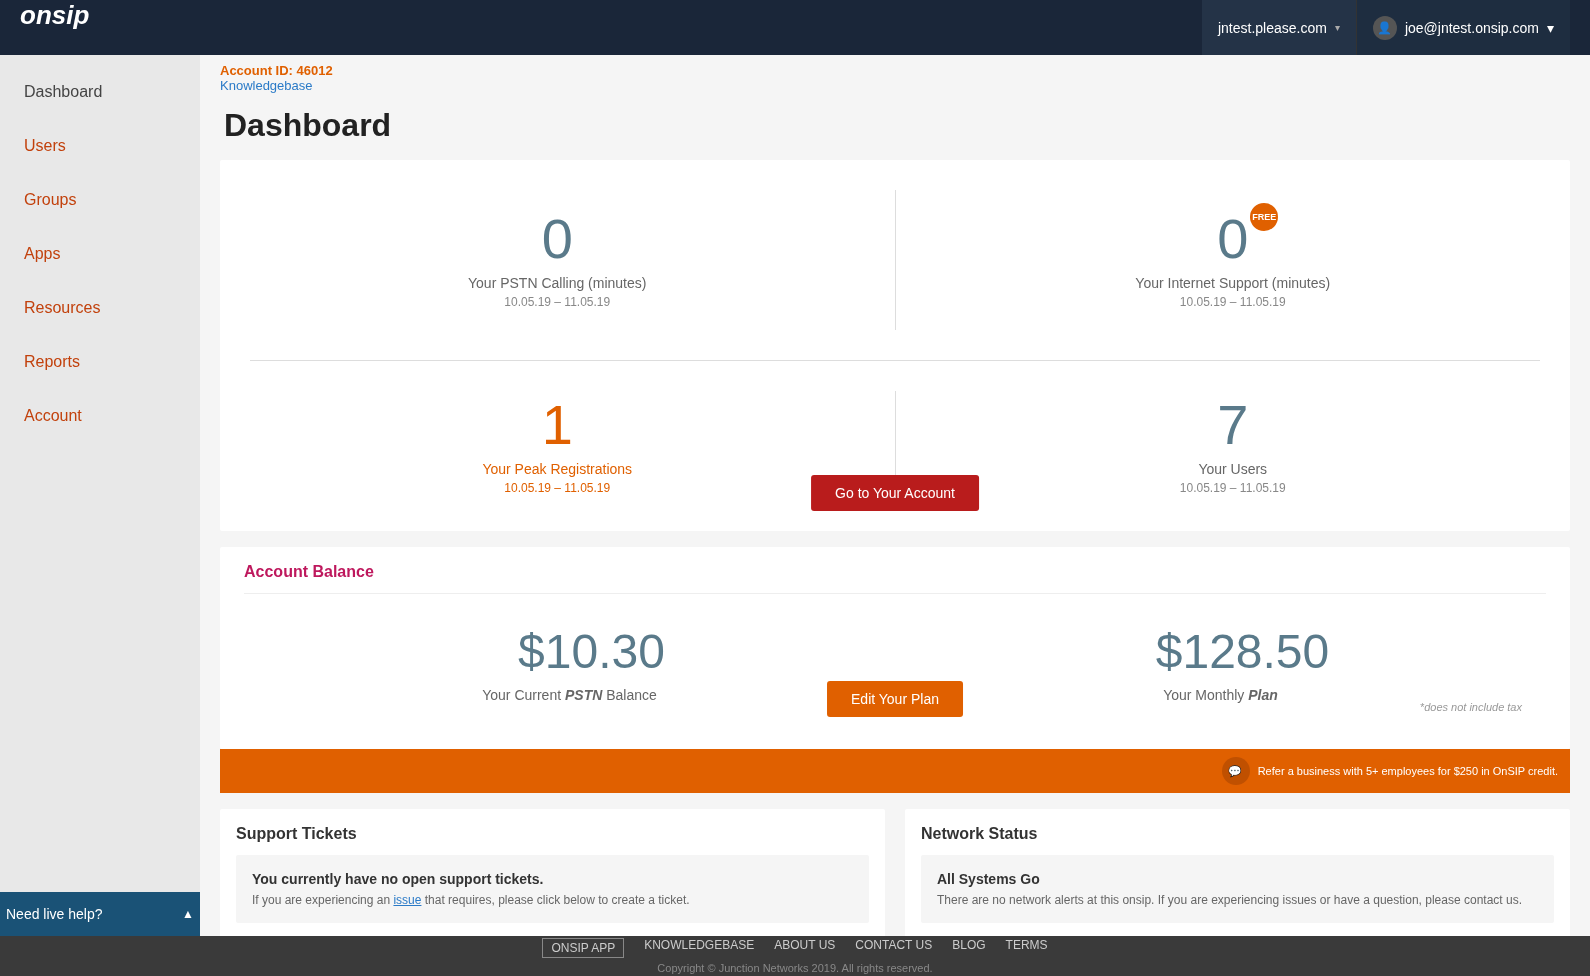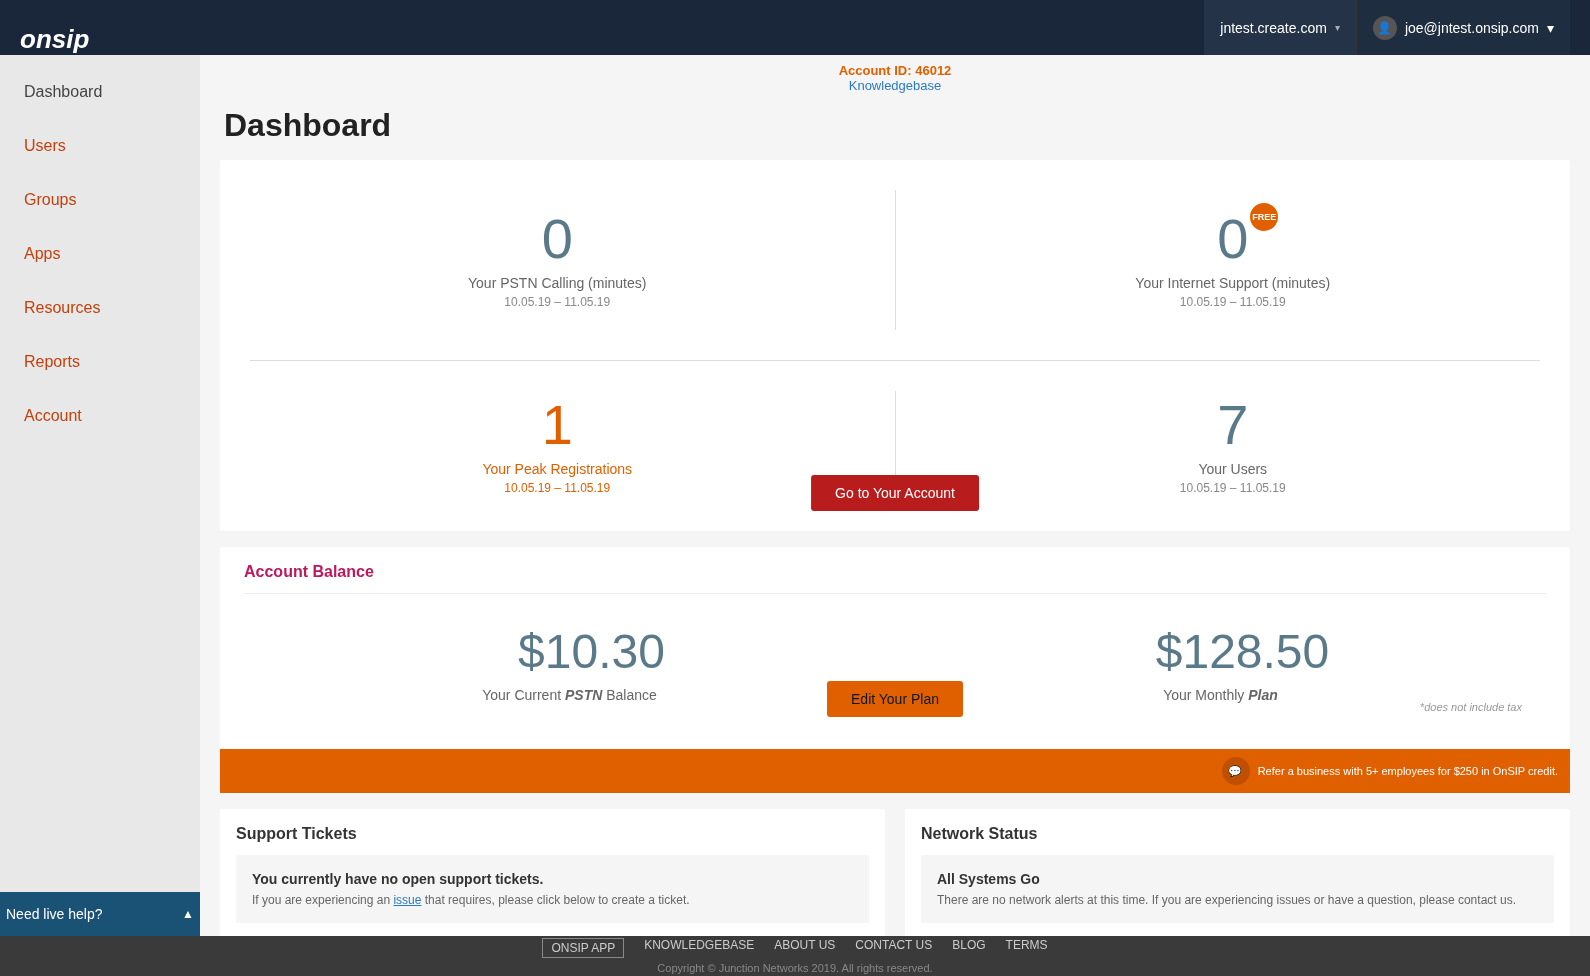--- a/index.html
+++ b/index.html
@@ -3,21 +3,21 @@
   <meta charset="utf-8">
   <style>
     * { margin: 0; padding: 0; box-sizing: border-box; }
     body { font-family: Arial, sans-serif; background: #f0f0f0; display: flex; flex-direction: column; min-height: 976px; width: 1590px; }
 
     
     .header {
       background: #1a2639;
       height: 55px;
       display: flex;
-      align-items: flex-end;
+      align-items: flex-start;
       padding: 0 20px;
       justify-content: space-between;
       flex-shrink: 0;
     }
     .header-logo {
       color: white;
       font-size: 26px;
       font-weight: bold;
       font-style: italic;
     }
@@ -92,21 +92,21 @@
 
     
     .main-content {
       flex: 1;
       background: #f5f5f5;
       padding: 0;
       overflow-y: auto;
     }
 
     .top-meta {
-      text-align: center;
+      text-align: left;
       padding: 8px 20px 4px;
       font-size: 13px;
     }
     .account-id {
       color: #e06000;
       font-weight: bold;
     }
     .knowledgebase-link {
       color: #2a7ac7;
       text-decoration: none;
@@ -248,21 +248,21 @@
     }
     .balance-label strong {
       font-style: italic;
     }
     .edit-plan-btn {
       position: absolute;
       bottom: 16px;
       left: 50%;
       transform: translateX(-50%);
       background: #e06000;
-      color: #0f172a;
+      color: #ffffff;
       border: none;
       padding: 10px 24px;
       font-size: 14px;
       border-radius: 3px;
       cursor: pointer;
       white-space: nowrap;
     }
     .no-tax-note {
       position: absolute;
       bottom: 20px;
@@ -414,21 +414,21 @@
       color: #888;
     }
   </style>
 </head>
 <body>
 
 <div class="header">
   <span class="header-logo">onsip</span>
   <div class="header-right">
     <div class="header-dropdown">
-      <span>jntest.create.com</span>
+      <span>jntest.please.com</span>
       <span class="chevron">▾</span>
     </div>
     <div class="header-user">
       <div class="user-icon-circle">👤</div>
       <span>joe@jntest.onsip.com</span>
       <span class="chevron">▾</span>
     </div>
   </div>
 </div>
 
@@ -525,21 +525,21 @@
             If you are experiencing an <a href="#">issue</a> that requires, please click below to create a ticket.
           </div>
         </div>
         <button class="support-btn">Go To Support</button>
       </div>
 
       <div class="network-card">
         <div class="section-title">Network Status</div>
         <div class="network-status-box">
           <div class="network-status-title">All Systems Go</div>
-          <div class="network-status-text">There are no network alerts at this time. If you are experiencing issues or have a question, please contact us.</div>
+          <div class="network-status-text">There are no network alerts at this onsip. If you are experiencing issues or have a question, please contact us.</div>
         </div>
         <button class="network-btn">Network Status</button>
       </div>
 
     </div>
 
   </main>
 </div>
 
 <div class="live-help-bar">

